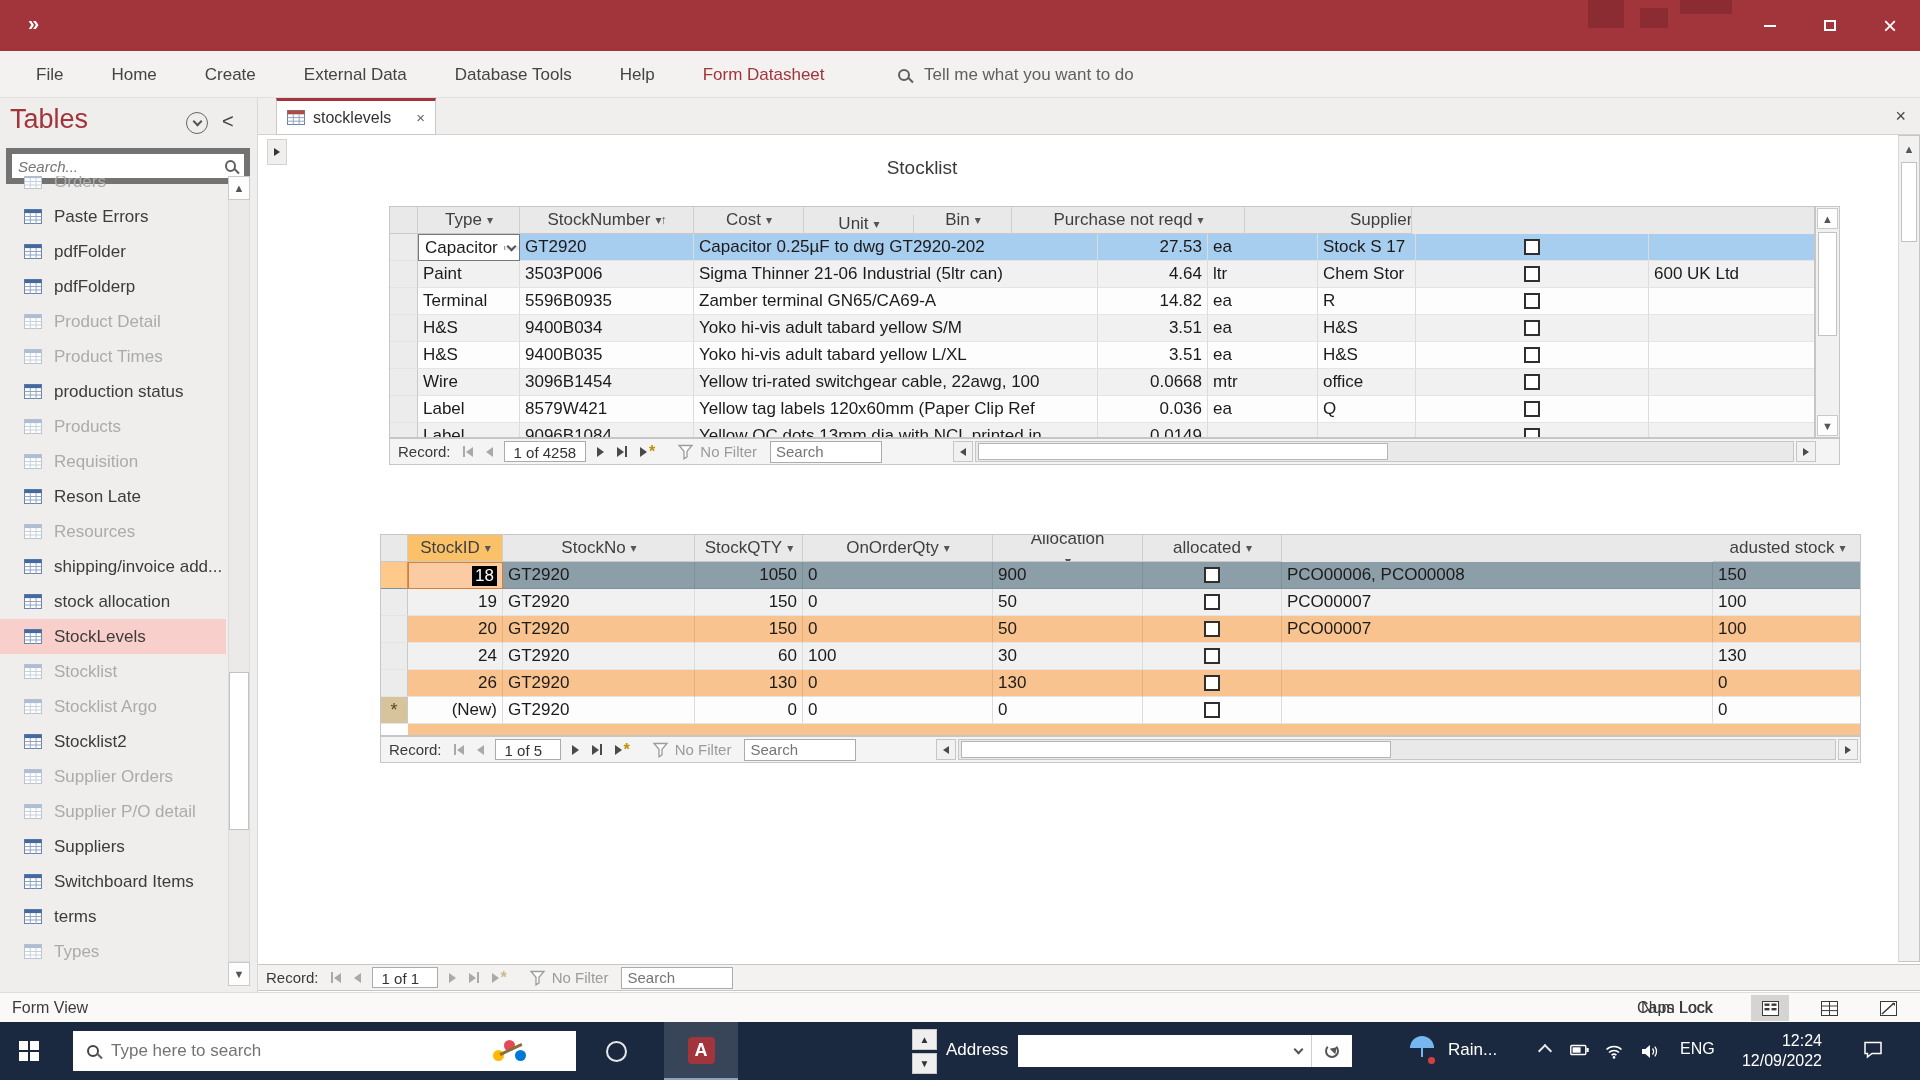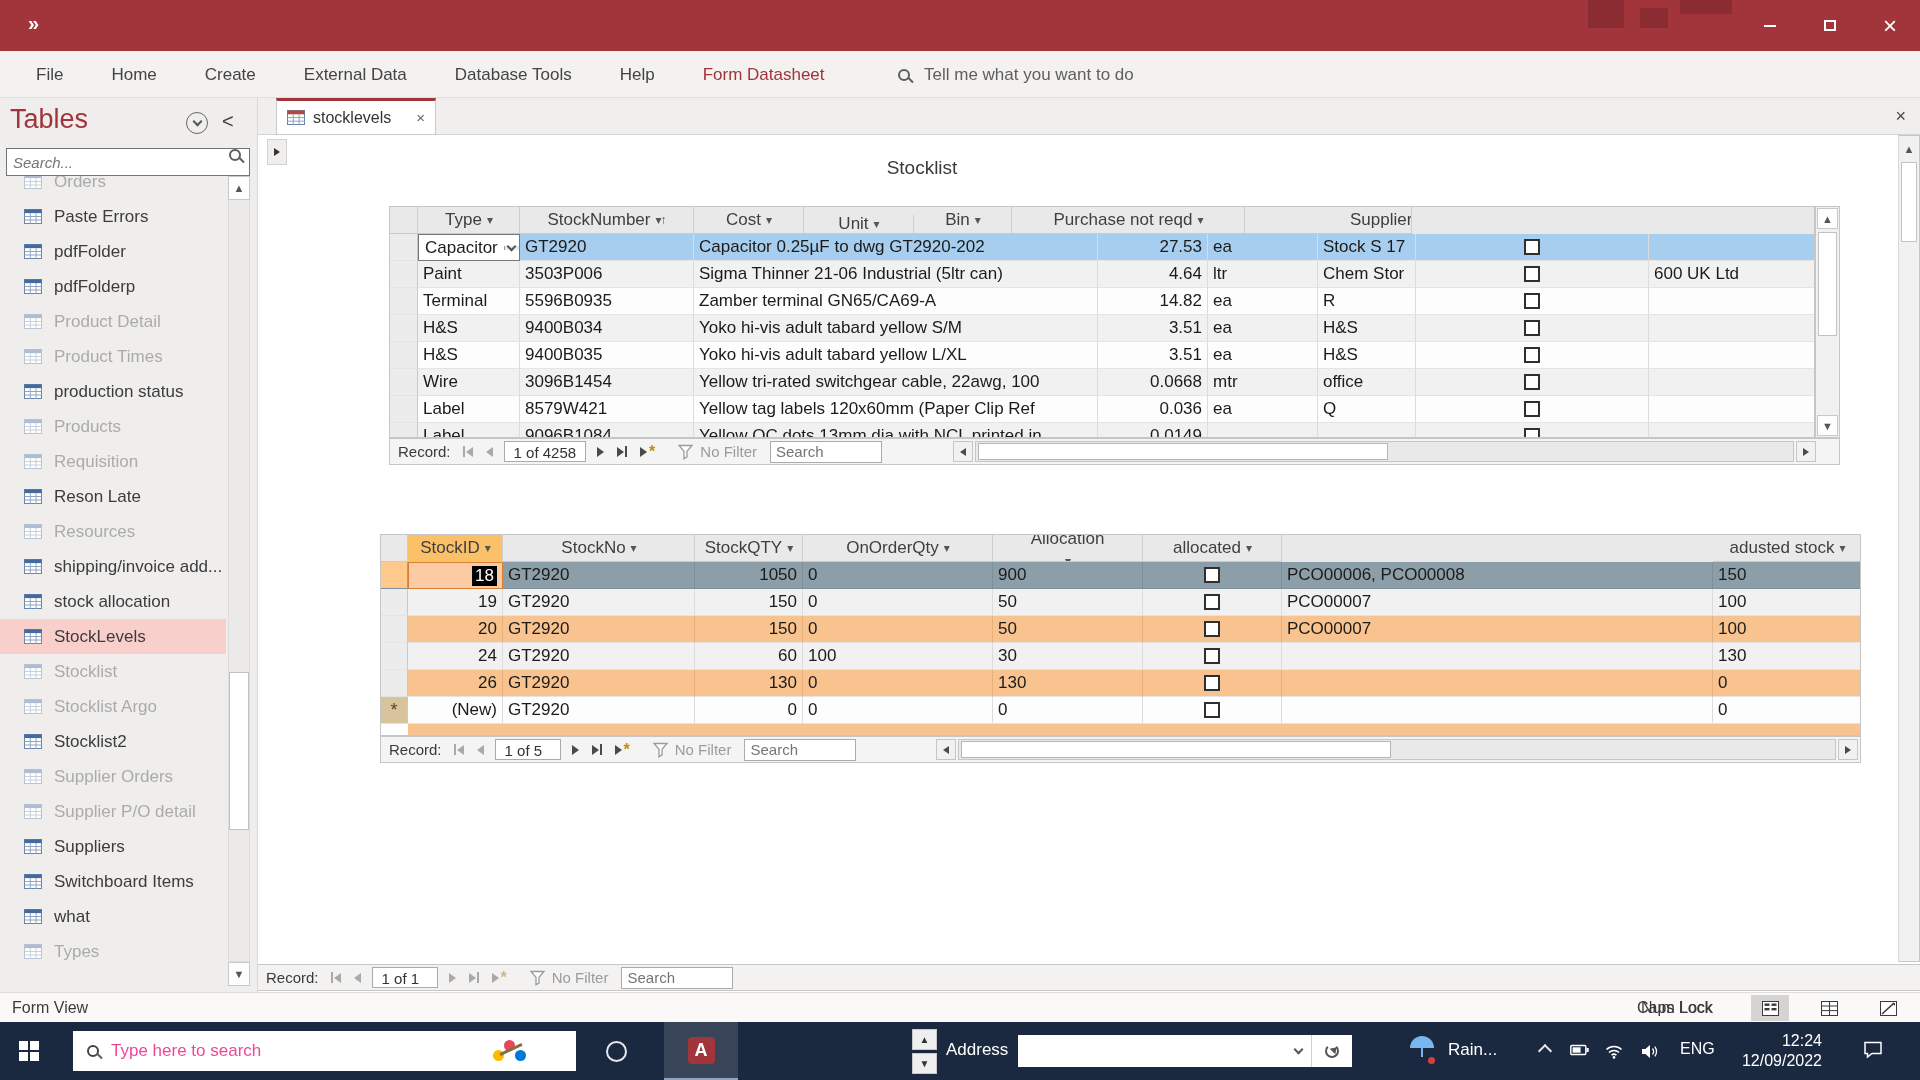--- a/index.html
+++ b/index.html
@@ -24,21 +24,21 @@
 
   .mag{position:relative;width:12px;height:12px;border:2px solid #5F5F5F;border-radius:50%;display:inline-block}
   .mag::after{content:"";position:absolute;width:7px;height:2px;background:#5F5F5F;transform:rotate(45deg);right:-6px;bottom:-2px}
 
   
   .navpane{position:absolute;left:0;top:98px;width:258px;height:894px;background:#EFEEED;border-right:1px solid #D8D8D8;overflow:hidden}
   .nav-title{position:absolute;left:10px;top:6px;font-size:27px;color:var(--access-red,#A2343C)}
   .nav-circle{position:absolute;left:186px;top:14px;width:22px;height:22px;border:1px solid #666;border-radius:50%;display:flex;align-items:center;justify-content:center}
   .chev{display:inline-block;width:7px;height:7px;border-right:2px solid #555;border-bottom:2px solid #555;transform:rotate(45deg);margin-top:-3px}
   .nav-shutter{position:absolute;left:222px;top:12px;font-size:20px;color:#444}
-  .nav-search{position:absolute;left:6px;top:50px;width:244px;height:28px;background:#fff;border:1px solid #737373;display:flex;}
+  .nav-search{position:absolute;left:6px;top:50px;width:244px;height:36px;background:#fff;border:6px solid #737373;display:flex;align-items:center}
   .nav-search input{flex:1;border:none;outline:none;font-style:italic;font-size:15px;padding:0 6px;font-family:"Liberation Sans",sans-serif;background:transparent}
   .nav-list{position:absolute;left:0;top:78px;width:226px;height:788px;overflow:hidden}
   .nav-inner{margin-top:-12px}
   .nav-item{display:flex;align-items:center;gap:12px;height:35px;padding-left:24px;font-size:17px;color:#3C3C3C;white-space:nowrap}
   .nav-item.hidden{color:#ABABAB}
   .nav-item.selected{background:var(--nav-pink,#F8CFCB)}
   .nav-vsb-track{position:absolute;left:228px;top:78px;width:22px;height:786px;background:#EBEAE8;border:1px solid #DDDCDA}
   .sb-btn{position:absolute;background:#FDFDFD;border:1px solid #C9C9C9;display:flex;align-items:center;justify-content:center;font-size:11px;color:#555}
   .sb-thumb{position:absolute;background:#fff;border:1px solid #C2C2C2}
 
@@ -350,21 +350,21 @@
             <path d="M0.5 7.5h17M0.5 11h17M6.3 4v11M12.1 4v11" stroke="#8FA5C2" stroke-width="1"></path>
           </svg>
           <span class="nav-label">Switchboard Items</span>
         </div>
         <div class="nav-item">
           <svg width="18" height="15" viewBox="0 0 18 15">
             <rect x="0.5" y="0.5" width="17" height="14" fill="#fff" stroke="#6B84A8"></rect>
             <rect x="0.5" y="0.5" width="17" height="3.6" fill="#44699E"></rect>
             <path d="M0.5 7.5h17M0.5 11h17M6.3 4v11M12.1 4v11" stroke="#8FA5C2" stroke-width="1"></path>
           </svg>
-          <span class="nav-label">what</span>
+          <span class="nav-label">terms</span>
         </div>
         <div class="nav-item hidden">
           <svg width="18" height="15" viewBox="0 0 18 15">
             <rect x="0.5" y="0.5" width="17" height="14" fill="#fff" stroke="#B9C4D2"></rect>
             <rect x="0.5" y="0.5" width="17" height="3.6" fill="#AEBDD2"></rect>
             <path d="M0.5 7.5h17M0.5 11h17M6.3 4v11M12.1 4v11" stroke="#C7D0DC" stroke-width="1"></path>
           </svg>
           <span class="nav-label">Types</span>
         </div>
       </div>
@@ -819,21 +819,21 @@
   <div class="start">
     <span class="winlogo">
         <i></i>
         <i></i>
         <i></i>
         <i></i>
       </span>
   </div>
   <div class="tb-search">
     <span class="mag" style="border-color:#444"></span>
-    <span style="color:#ec4899">Type here to search</span>
+    <span style="color:#737373">Type here to search</span>
     <span class="sh-icon">
       <i style="background:#FFB900;left:0;top:12px"></i>
       <i style="background:#E74856;left:11px;top:2px"></i>
       <i style="background:#0078D7;left:22px;top:12px"></i>
       <span class="sh-pencil"></span>
     </span>
   </div>
   <div class="cortana"></div>
   <div class="task-app">
     <span class="access-ico">A</span>

